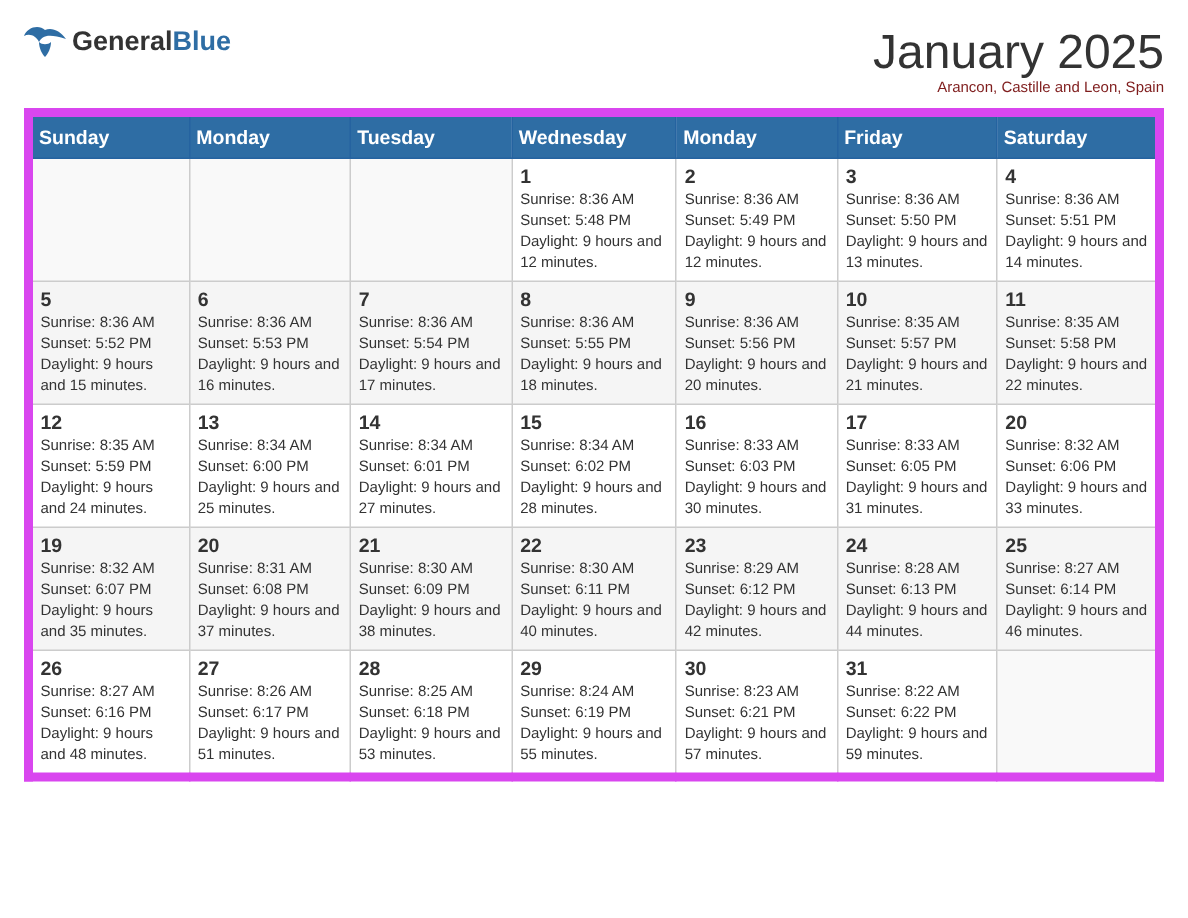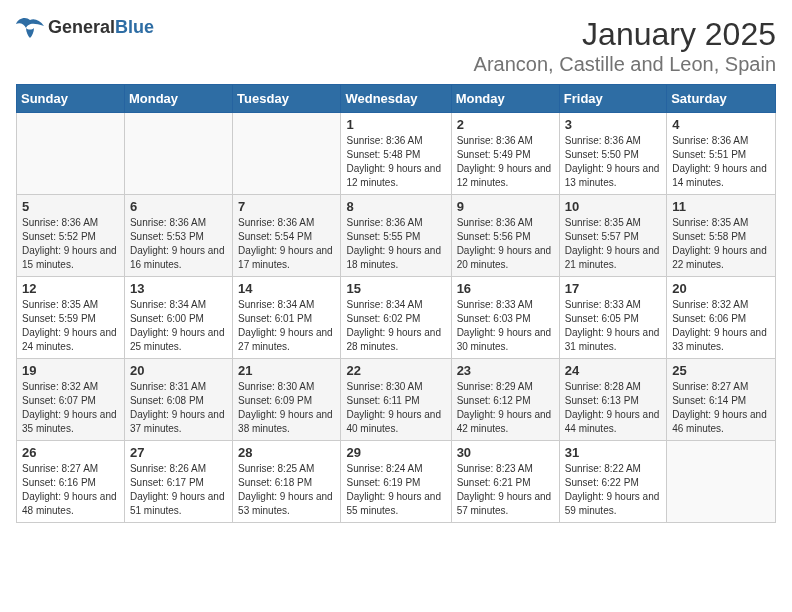--- a/index.html
+++ b/index.html
@@ -28,27 +28,27 @@
     }
     .title-block {
       text-align: right;
     }
     .month-year {
       font-size: 32px;
       font-weight: normal;
       color: #333;
     }
     .location {
-      font-size: 20px;
-      color: #737373;
+      font-size: 10px;
+      color: #7f1d1d;
     }
     .calendar {
       width: 100%;
       border-collapse: collapse;
-      border: 1px solid #d946ef;
+      border: 6px solid #d946ef;
       padding-left: 18px;
     }
     .calendar th {
       background-color: #2e6da4;
       color: #fff;
       font-size: 13px;
       font-weight: bold;
       padding: 6px 4px;
       text-align: left;
       border: 1px solid #2563a0;

